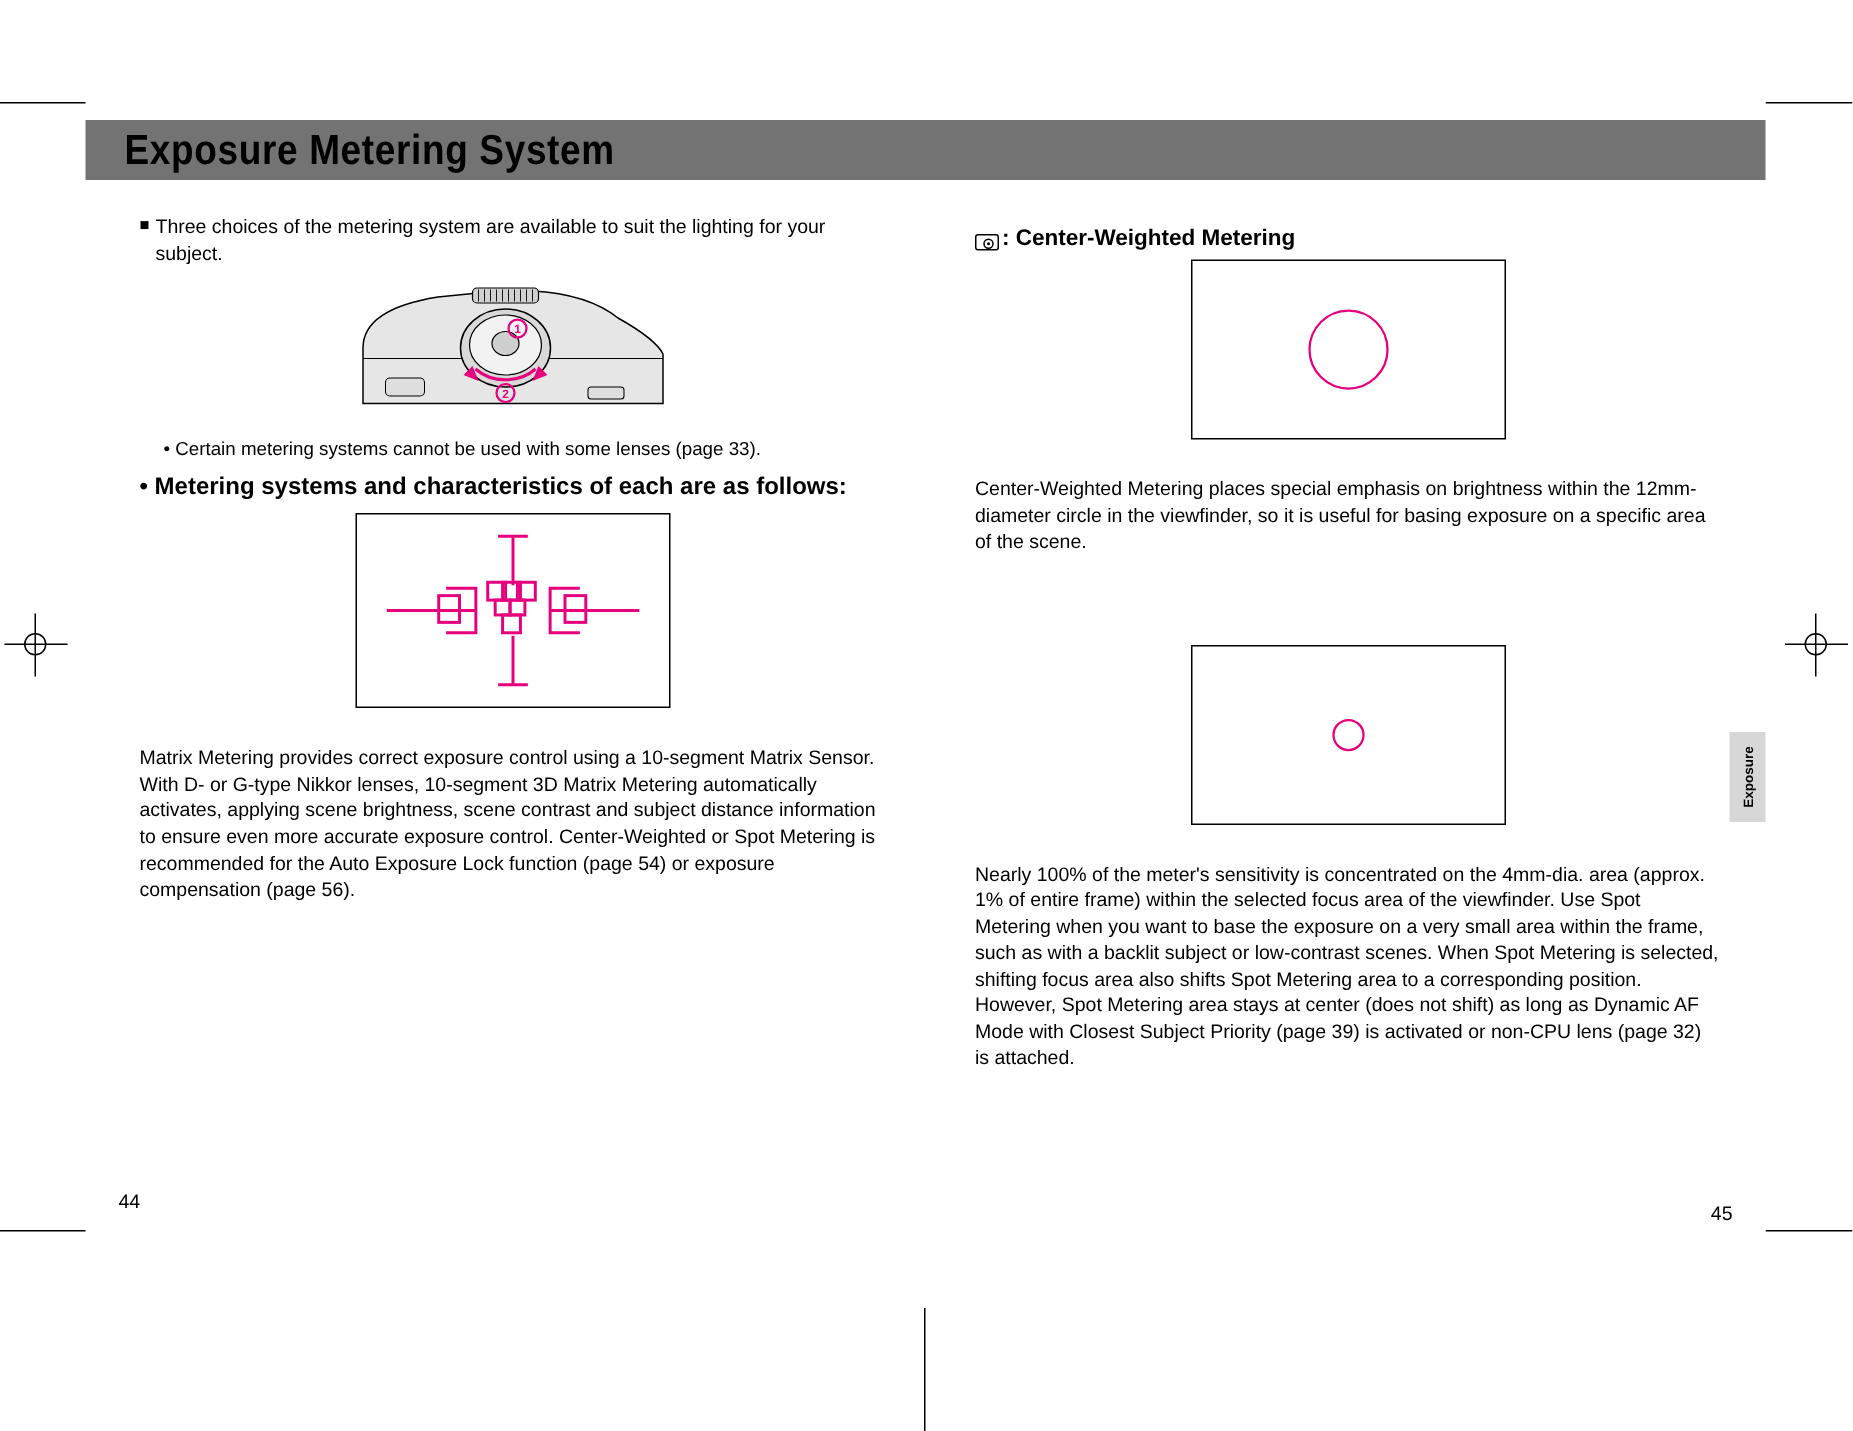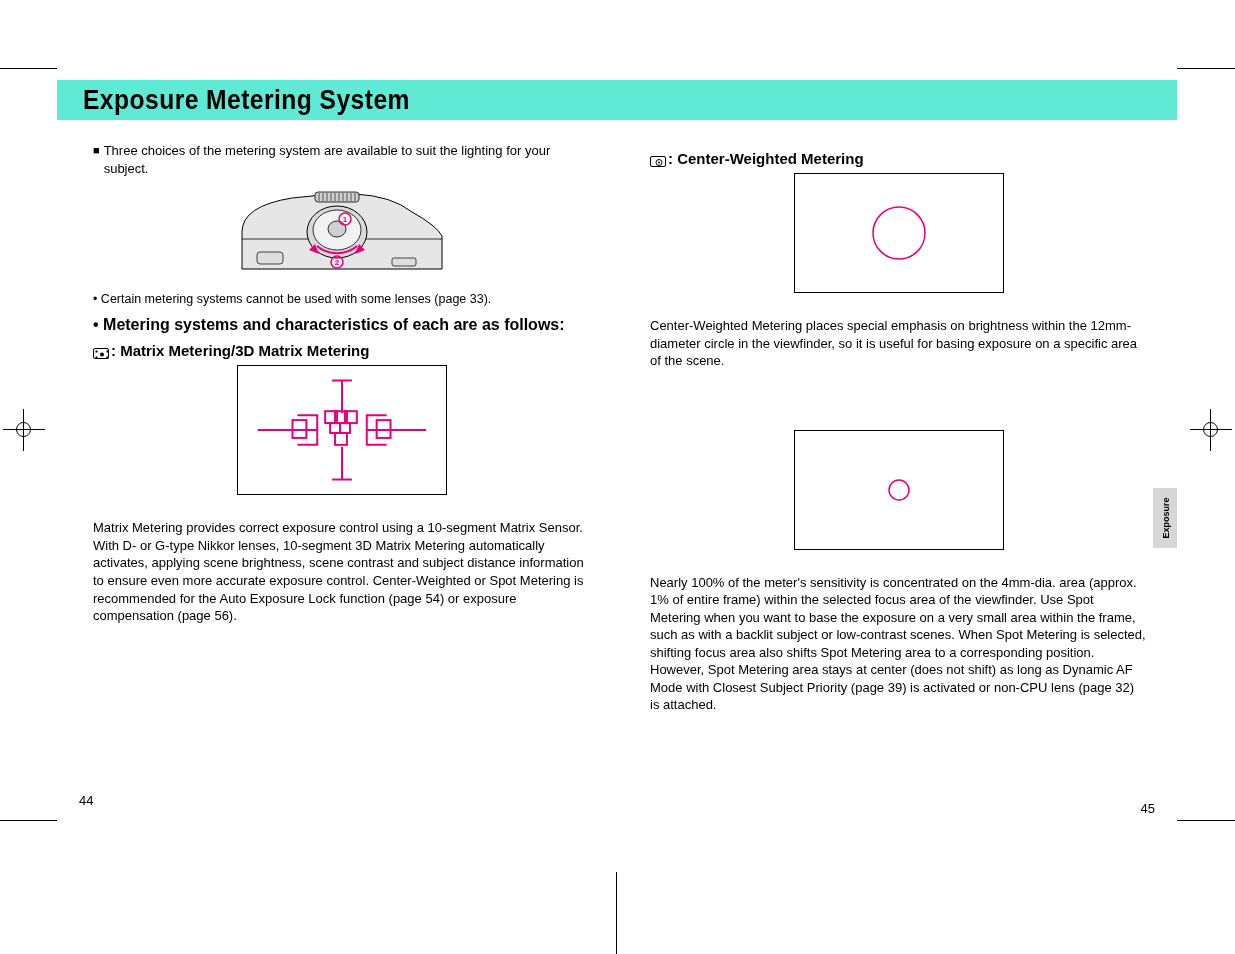--- a/index.html
+++ b/index.html
@@ -19,21 +19,21 @@
     width: 1120px;
     height: 870px;
     background: #fff;
   }
   .header-bar {
     position: absolute;
     left: 0;
     top: 80px;
     width: 100%;
     height: 40px;
-    background: #5eead4;
+    background: #737373;
     display: flex;
     align-items: center;
   }
   .header-title {
     font-family: Arial, Helvetica, sans-serif;
     font-size: 28px;
     font-weight: bold;
     margin-left: 26px;
     letter-spacing: 0.5px;
     transform: scaleX(0.88);
@@ -60,21 +60,21 @@
     line-height: 1.45;
     margin-top: 2px;
   }
   .dial-fig {
     width: 210px; height: 100px;
     margin: 6px auto 8px auto;
     position: relative;
   }
   .bullet {
     font-size: 12.5px;
-    margin: 6px 0;
+    margin: 6px 16px;
   }
   .bullet-bold { font-weight:bold; font-size: 16px; margin: 10px 0 8px 0;}
   .section-title {
     font-weight: bold;
     font-size: 15px;
     margin: 8px 0 6px 0;
     display:flex; align-items:flex-end; gap:2px;
   }
   .icon-box {
     display:inline-block; width:16px; height:11px;
@@ -191,32 +191,20 @@
           <text x="100" y="81" font-size="8" text-anchor="middle" fill="#e6007e" font-weight="bold">2</text>
 
           <rect x="20" y="68" width="26" height="12" rx="3" fill="#dedede" stroke="#000" stroke-width="0.7"></rect>
           <rect x="155" y="74" width="24" height="8" rx="2" fill="#dedede" stroke="#000" stroke-width="0.7"></rect>
         </svg>
       </div>
 
       <div class="bullet">• Certain metering systems cannot be used with some lenses (page 33).</div>
       <div class="bullet-bold">• Metering systems and characteristics of each are as follows:</div>
 
-      <div class="section-title">
-        <span class="icon-box">
-          <svg width="16" height="11" style="position:absolute;left:0;top:0">
-              <circle cx="8" cy="5.5" r="2" fill="#000"></circle>
-              <rect x="1.5" y="1.5" width="2" height="2" fill="#000"></rect>
-              <rect x="12.5" y="1.5" width="2" height="2" fill="#000"></rect>
-              <rect x="1.5" y="7.5" width="2" height="2" fill="#000"></rect>
-              <rect x="12.5" y="7.5" width="2" height="2" fill="#000"></rect>
-            </svg>
-        </span>
-        <span>: Matrix Metering/3D Matrix Metering</span>
-      </div>
 
       <div class="frame" style="height:130px">
         <svg viewBox="0 0 210 130" width="210" height="130">
           <g class="mag">
 
             <path d="M20 65 L80 65 L80 50 L60 50 M80 65 L80 80 L60 80 M130 65 L190 65 M130 65 L130 50 L150 50 M130 65 L130 80 L150 80"></path>
             <path d="M105 15 L105 48 M95 15 L115 15 M105 115 L105 82 M95 115 L115 115"></path>
 
             <rect x="88" y="46" width="12" height="12"></rect>
             <rect x="98" y="46" width="12" height="12"></rect>

